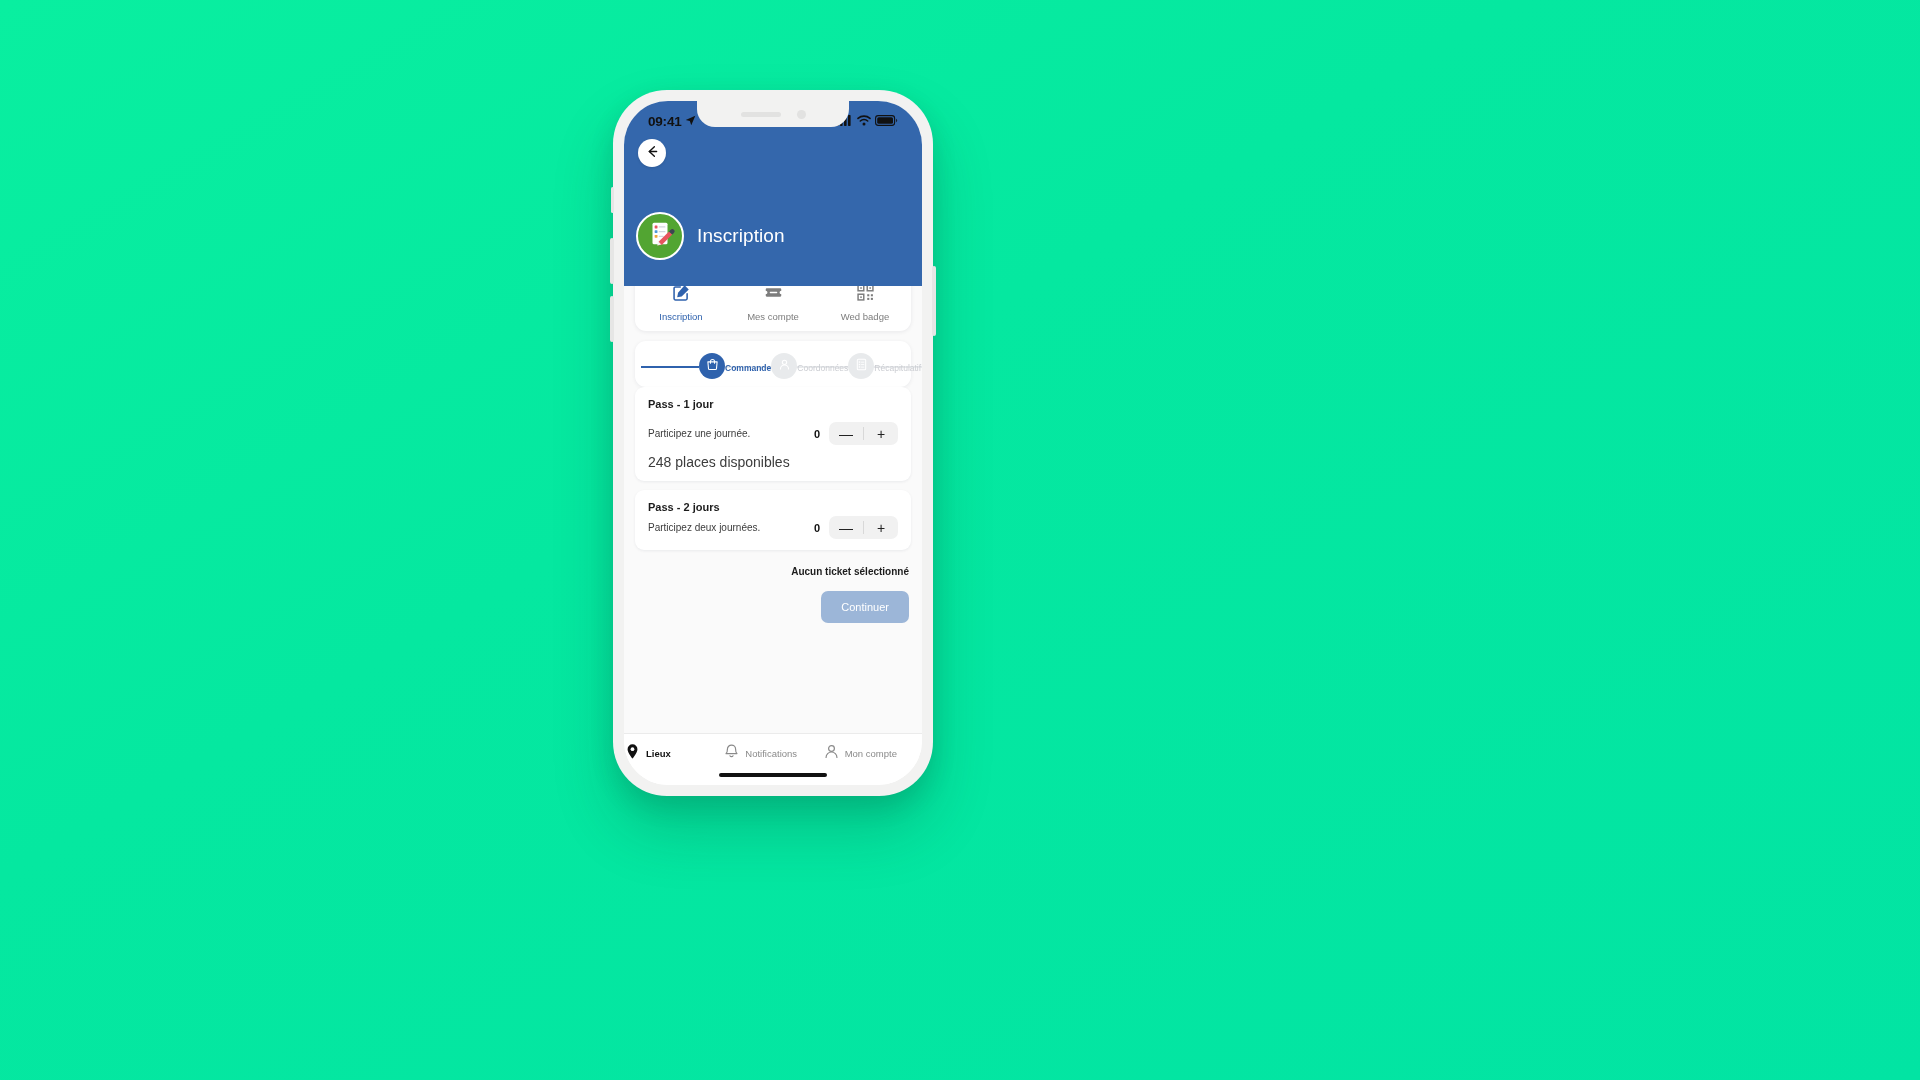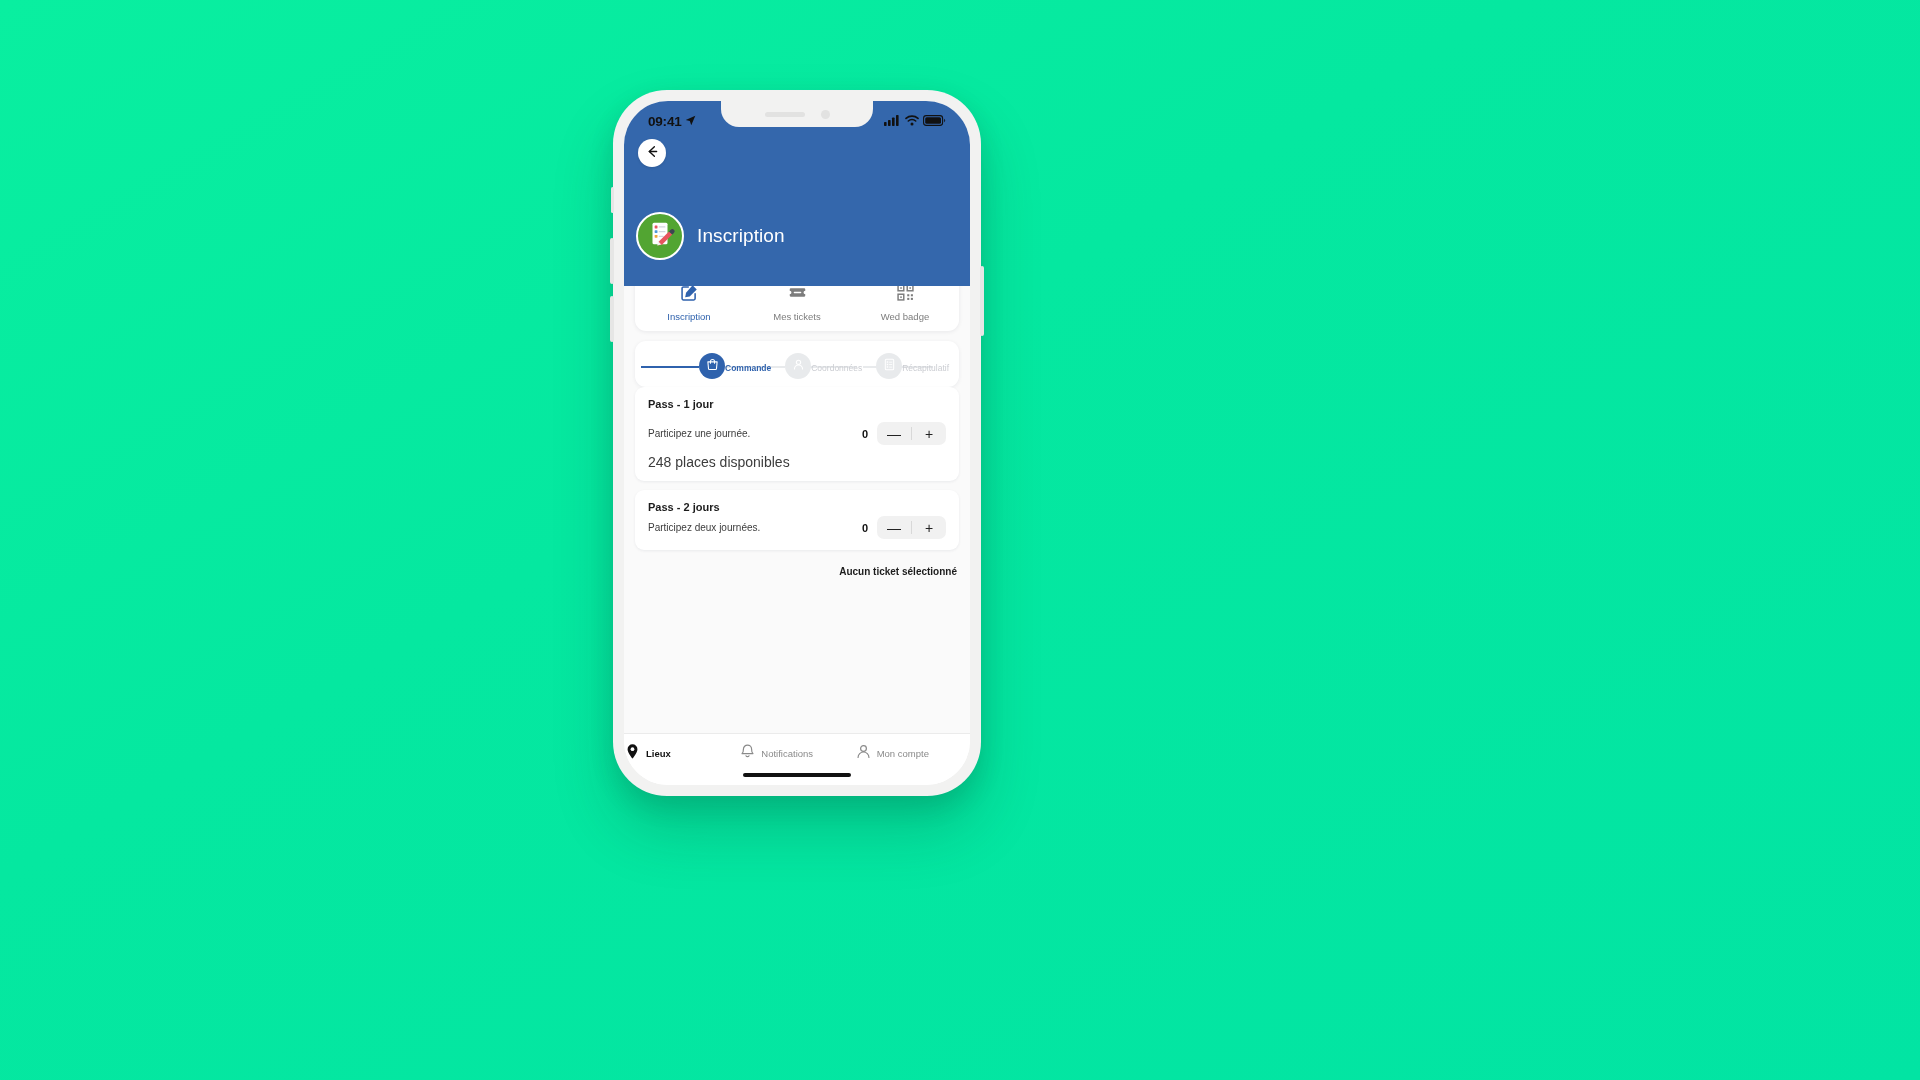--- a/index.html
+++ b/index.html
@@ -19,21 +19,21 @@
     display: flex;
     align-items: center;
     justify-content: center;
   }
 
   
   #phone {
     position: absolute;
     left: 613px;
     top: 90px;
-    width: 368px;
+    width: 320px;
     height: 706px;
     background: #f2f2f1;
     border-radius: 54px;
     box-shadow: 0 34px 60px rgba(0,70,45,0.22), 0 10px 24px rgba(0,60,40,0.14);
     padding: 11px;
   }
 
   
   .side-btn {
     position: absolute;
@@ -481,21 +481,21 @@
             <span class="tab-label">Inscription</span>
           </div>
 
           <div class="tab">
             <span>
               <svg width="19" height="19" viewBox="0 0 22 22">
                 <path d="M2 7.4 a1.2 1.2 0 0 1 1.2 -1.2 h15.6 a1.2 1.2 0 0 1 1.2 1.2 v1.6 a2 2 0 0 0 0 4 v1.6 a1.2 1.2 0 0 1 -1.2 1.2 H3.2 A1.2 1.2 0 0 1 2 14.6 v-1.6 a2 2 0 0 0 0 -4 z" fill="#7d7d7d"></path>
                 <rect x="6.6" y="10.1" width="8.8" height="1.8" rx="0.8" fill="#ffffff"></rect>
               </svg>
             </span>
-            <span class="tab-label">Mes tickets</span>
+            <span class="tab-label">Mes compte</span>
           </div>
 
           <div class="tab">
             <span>
               <svg width="19" height="19" viewBox="0 0 22 22">
                 <g fill="none" stroke="#7d7d7d" stroke-width="1.7">
                   <rect x="2.4" y="2.4" width="6.6" height="6.6"></rect>
                   <rect x="13" y="2.4" width="6.6" height="6.6"></rect>
                   <rect x="2.4" y="13" width="6.6" height="6.6"></rect>
                 </g>
@@ -594,20 +594,23 @@
                   <div class="qty-sep"></div>
                   <button class="qty-btn">+</button>
                 </div>
               </div>
             </div>
           </div>
         </div>
 
         <div id="summary">Aucun ticket sélectionné</div>
 
+        <div id="continue-wrap">
+          <button id="continue-btn">Continuer</button>
+        </div>
       </div>
 
       <div id="bottomnav">
 
         <div class="navitem active">
           <span>
             <svg width="17" height="17" viewBox="0 0 20 20">
               <path d="M10 1.6 a5.8 5.8 0 0 0 -5.8 5.8 c0 4.3 5.8 11 5.8 11 s5.8 -6.7 5.8 -11 A5.8 5.8 0 0 0 10 1.6 z" fill="#111"></path>
               <circle cx="10" cy="7.3" r="2.2" fill="#ffffff"></circle>
             </svg>

